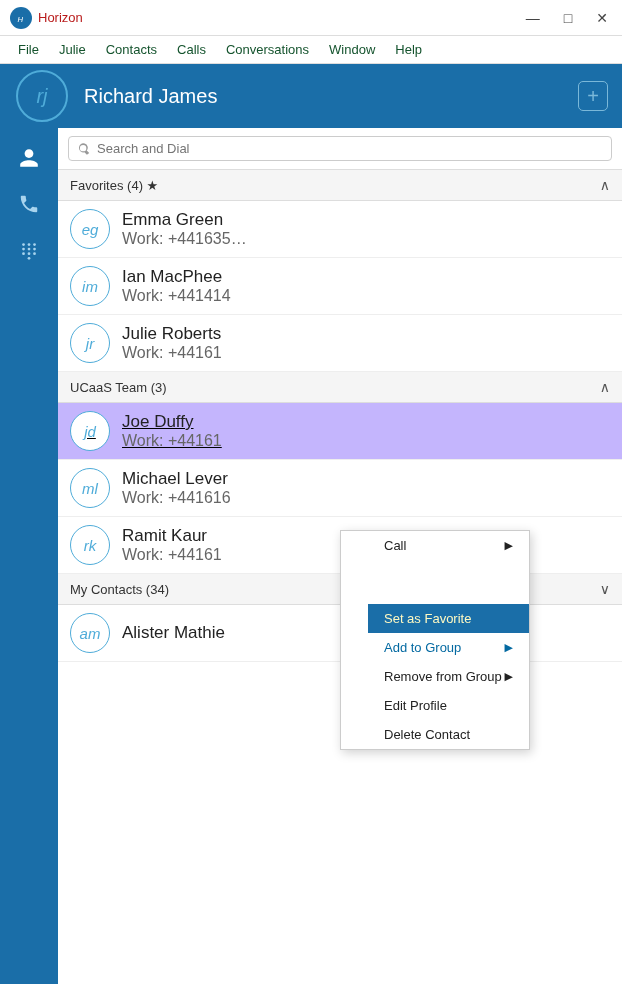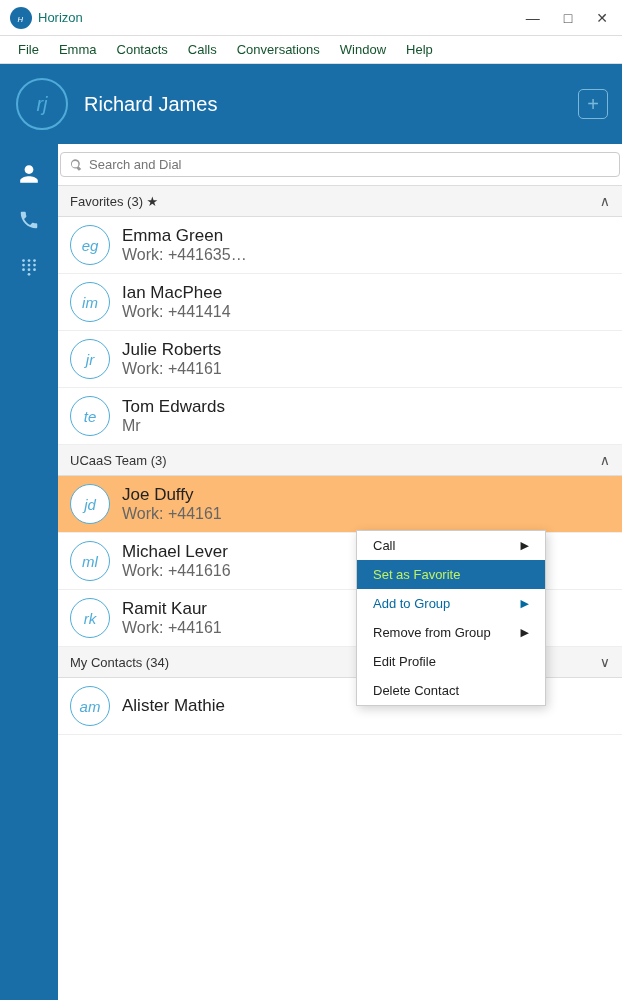--- a/index.html
+++ b/index.html
@@ -7,35 +7,35 @@
 
     
     .title-bar {
       display: flex; align-items: center; justify-content: space-between;
       background: #fff; padding: 6px 10px; height: 36px;
       border-bottom: 1px solid #ddd;
     }
     .title-bar-left { display: flex; align-items: center; gap: 6px; }
     .title-bar-icon { width: 22px; height: 22px; background: #1a6ea8; border-radius: 50%; display: flex; align-items: center; justify-content: center; }
     .title-bar-icon svg { width: 14px; height: 14px; fill: white; }
-    .title-bar-title { font-size: 13px; color: #0f766e; }
+    .title-bar-title { font-size: 13px; color: #b91c1c; }
     .title-bar-controls { display: flex; gap: 16px; align-items: center; }
     .title-bar-btn { font-size: 14px; color: #444; cursor: pointer; background: none; border: none; padding: 0 4px; }
 
     
     .menu-bar {
       display: flex; align-items: center; background: #fff;
       padding: 3px 8px; border-bottom: 1px solid #ddd; height: 28px;
     }
     .menu-item { padding: 2px 10px; font-size: 13px; color: #14532d; cursor: pointer; }
 
     
     .profile-header {
       background: #1a6ea8; display: flex; align-items: center;
-      padding: 14px 16px; height: 80px; position: relative;
+      padding: 14px 16px; height: 64px; position: relative;
     }
     .profile-avatar {
       width: 52px; height: 52px; border-radius: 50%; border: 2px solid #4facd9;
       background: #1a6ea8; display: flex; align-items: center; justify-content: center;
       color: #4facd9; font-size: 20px; font-style: italic; font-weight: 400;
       flex-shrink: 0;
     }
     .profile-name { color: #fff; font-size: 20px; font-weight: 400; margin-left: 16px; }
     .add-btn {
       position: absolute; right: 14px; top: 50%; transform: translateY(-50%);
@@ -57,21 +57,21 @@
       color: #a8d4ee; cursor: pointer; border-radius: 5px;
     }
     .sidebar-icon.active { color: #fff; }
     .sidebar-icon svg { width: 22px; height: 22px; }
 
     
     .content { flex: 1; display: flex; flex-direction: column; overflow: hidden; }
 
     
     .search-bar {
-      padding: 8px 2px; background: #fff; border-bottom: 1px solid #ddd;
+      padding: 8px 10px; background: #fff; border-bottom: 1px solid #ddd;
     }
     .search-input-wrapper {
       display: flex; align-items: center; background: #fff;
       border: 1px solid #ccc; border-radius: 4px; padding: 4px 8px; gap: 6px;
     }
     .search-input-wrapper input {
       border: none; outline: none; flex: 1; font-size: 13px; color: #888;
       background: transparent;
     }
 
@@ -84,42 +84,42 @@
       padding: 7px 12px; background: #f5f5f5; border-bottom: 1px solid #ddd;
       font-size: 13px; color: #333; font-weight: 500;
     }
     .group-header .chevron { color: #555; font-size: 14px; cursor: pointer; }
 
     
     .contact-item {
       display: flex; align-items: center; padding: 8px 12px;
       border-bottom: 1px solid #eee; cursor: pointer; position: relative;
     }
-    .contact-item.selected { background: #fdba74; }
+    .contact-item.selected { background: #c4b5fd; text-decoration: underline; }
     .contact-avatar {
       width: 40px; height: 40px; border-radius: 50%; border: 1.5px solid #4facd9;
       display: flex; align-items: center; justify-content: center;
       color: #4facd9; font-size: 15px; font-style: italic; font-weight: 400;
       flex-shrink: 0; margin-right: 12px; background: #fff;
     }
     .contact-info { display: flex; flex-direction: column; }
     .contact-name { font-size: 17px; font-weight: 500; color: #222; }
     .contact-detail { font-size: 16px; color: #666; }
 
     
     .context-menu {
-      position: absolute; left: 356px; top: 530px;
+      position: absolute; left: 340px; top: 530px;
       background: #fff; border: 1px solid #ccc; box-shadow: 2px 3px 10px rgba(0,0,0,0.18);
-      z-index: 100; min-width: 190px;
+      z-index: 100; min-width: 190px; padding-left: 27px;
     }
     .ctx-item {
       display: flex; align-items: center; justify-content: space-between;
       padding: 7px 16px; font-size: 13px; color: #222; cursor: pointer;
     }
-    .ctx-item.highlighted { background: #1a6ea8; color: #bef264; }
+    .ctx-item.highlighted { background: #1a6ea8; color: #fef9c3; margin-top: 44px; }
     .ctx-item.disabled { color: #0369a1; cursor: default; }
     .ctx-arrow { font-size: 11px; color: inherit; }
 
     
     .contacts-area::-webkit-scrollbar { width: 6px; }
     .contacts-area::-webkit-scrollbar-track { background: #f5f5f5; }
     .contacts-area::-webkit-scrollbar-thumb { background: #bbb; border-radius: 3px; }
   </style>
 </head>
 <body>
@@ -136,21 +136,21 @@
   </div>
   <div class="title-bar-controls">
     <button class="title-bar-btn">—</button>
     <button class="title-bar-btn">□</button>
     <button class="title-bar-btn close">✕</button>
   </div>
 </div>
 
 <div class="menu-bar">
   <span class="menu-item">File</span>
-  <span class="menu-item">Emma</span>
+  <span class="menu-item">Julie</span>
   <span class="menu-item">Contacts</span>
   <span class="menu-item">Calls</span>
   <span class="menu-item">Conversations</span>
   <span class="menu-item">Window</span>
   <span class="menu-item">Help</span>
 </div>
 
 <div class="profile-header">
   <div class="profile-avatar">rj</div>
   <span class="profile-name">Richard James</span>
@@ -193,21 +193,21 @@
         <svg width="14" height="14" viewBox="0 0 24 24" fill="#999">
             <path d="M21 19l-4.35-4.35A7.5 7.5 0 103.5 10.5a7.5 7.5 0 009.15 7.15L17 22l4-3zm-10.5-3a5.5 5.5 0 110-11 5.5 5.5 0 010 11z"></path>
           </svg>
         <input type="text" placeholder="Search and Dial" style="">
       </div>
     </div>
 
     <div class="contacts-area">
 
       <div class="group-header">
-        <span>Favorites (3) ★</span>
+        <span>Favorites (4) ★</span>
         <span class="chevron">∧</span>
       </div>
 
       <div class="contact-item">
         <div class="contact-avatar">eg</div>
         <div class="contact-info">
           <span class="contact-name">Emma Green</span>
           <span class="contact-detail">Work: +441635…</span>
         </div>
       </div>
@@ -221,27 +221,20 @@
       </div>
 
       <div class="contact-item">
         <div class="contact-avatar">jr</div>
         <div class="contact-info">
           <span class="contact-name">Julie Roberts</span>
           <span class="contact-detail">Work: +44161</span>
         </div>
       </div>
 
-      <div class="contact-item">
-        <div class="contact-avatar">te</div>
-        <div class="contact-info">
-          <span class="contact-name">Tom Edwards</span>
-          <span class="contact-detail">Mr</span>
-        </div>
-      </div>
 
       <div class="group-header">
         <span>UCaaS Team (3)</span>
         <span class="chevron">∧</span>
       </div>
 
       <div class="contact-item selected">
         <div class="contact-avatar">jd</div>
         <div class="contact-info">
           <span class="contact-name">Joe Duffy</span>

